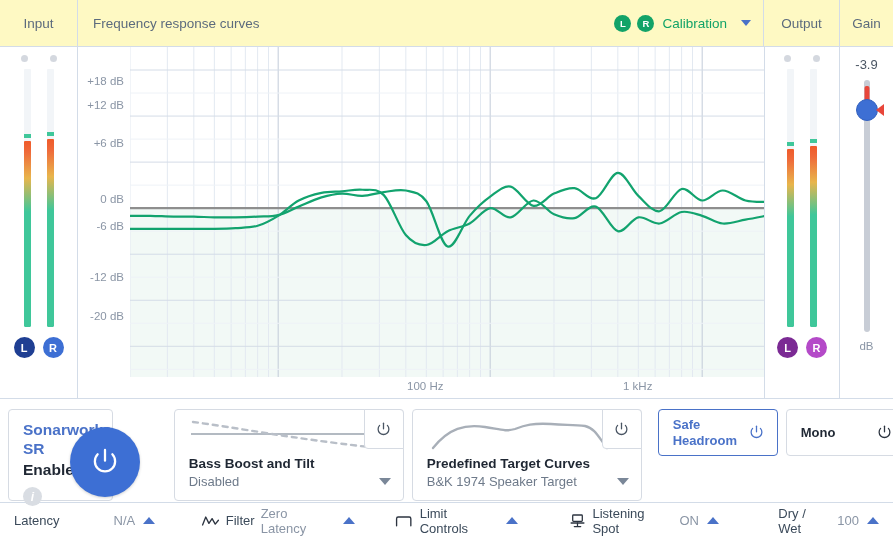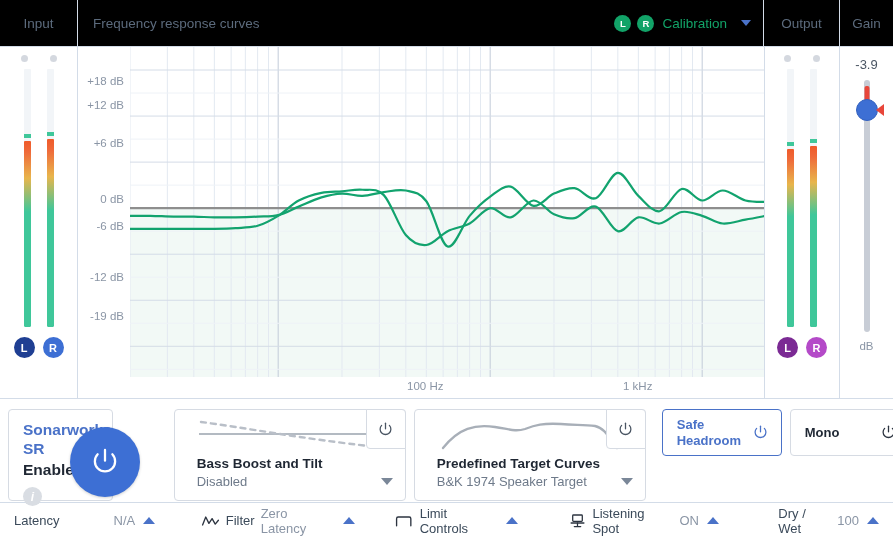--- a/index.html
+++ b/index.html
@@ -16,21 +16,21 @@
   .app {
     width: 893px; height: 538px;
     display: flex; flex-direction: column;
     position: relative;
     background: #fff;
   }
 
   
   .header {
     height: 46px; min-height: 46px;
-    background: #000000;
+    background: #fef9c3;
     display: flex; align-items: stretch;
     border-bottom: 1px solid #d3dce8;
     position: relative;
   }
   .hdr-cell {
     display: flex; align-items: center;
     font-size: 13.5px; color: #5c6b7d;
     border-right: 1px solid #d3dce8;
     box-sizing: border-box;
   }
@@ -138,21 +138,21 @@
 
   
   .bottom {
     flex: 1; display: flex; align-items: flex-start;
     border-top: 1px solid #d3dce8;
     padding: 10px 8px 0 8px; box-sizing: border-box;
     gap: 8px; position: relative;
   }
   .card {
     border: 1px solid #d6dbe3; border-radius: 4px;
-    box-sizing: border-box; background: #fff; position: relative; padding-left: 8px;
+    box-sizing: border-box; background: #fff; position: relative;
   }
   .sw-card {
     width: 212px; height: 92px;
     display: flex; align-items: flex-start; padding: 10px 0 0 14px;
     position: relative;
   }
   .sw-title { font-size: 15.5px; font-weight: bold; color: #4a72c8; line-height: 1.25; }
   .sw-state { font-size: 15.5px; font-weight: bold; color: #1f2733; line-height: 1.45; }
   .info-icon {
     width: 19px; height: 19px; border-radius: 50%; background: #d9dde3;
@@ -270,21 +270,21 @@
     </div>
 
     <div class="graph-wrap">
       <div class="ylabels">
         <div class="ylabel" style="top:34px">+18 dB</div>
         <div class="ylabel" style="top:58px">+12 dB</div>
         <div class="ylabel" style="top:96px">+6 dB</div>
         <div class="ylabel" style="top:152px">0 dB</div>
         <div class="ylabel" style="top:179px">-6 dB</div>
         <div class="ylabel" style="top:230px">-12 dB</div>
-        <div class="ylabel" style="top:269px">-19 dB</div>
+        <div class="ylabel" style="top:269px">-20 dB</div>
       </div>
       <div class="plot">
         <svg id="plot-svg" width="636" height="351" viewBox="0 0 636 351" preserveAspectRatio="none">
             <rect x="0" y="161.1627906976744" width="636" height="168.8372093023256" fill="#f2f9f6"></rect>
             <line x1="0" y1="0" x2="0" y2="330" stroke="#e3e9f1" stroke-width="1"></line>
             <line x1="37.3313469198044" y1="0" x2="37.3313469198044" y2="330" stroke="#e3e9f1" stroke-width="1"></line>
             <line x1="63.818359080764026" y1="0" x2="63.818359080764026" y2="330" stroke="#e3e9f1" stroke-width="1"></line>
             <line x1="84.36328183847195" y1="0" x2="84.36328183847195" y2="330" stroke="#e3e9f1" stroke-width="1"></line>
             <line x1="101.14970600056843" y1="0" x2="101.14970600056843" y2="330" stroke="#e3e9f1" stroke-width="1"></line>
             <line x1="115.34242540225844" y1="0" x2="115.34242540225844" y2="330" stroke="#e3e9f1" stroke-width="1"></line>

